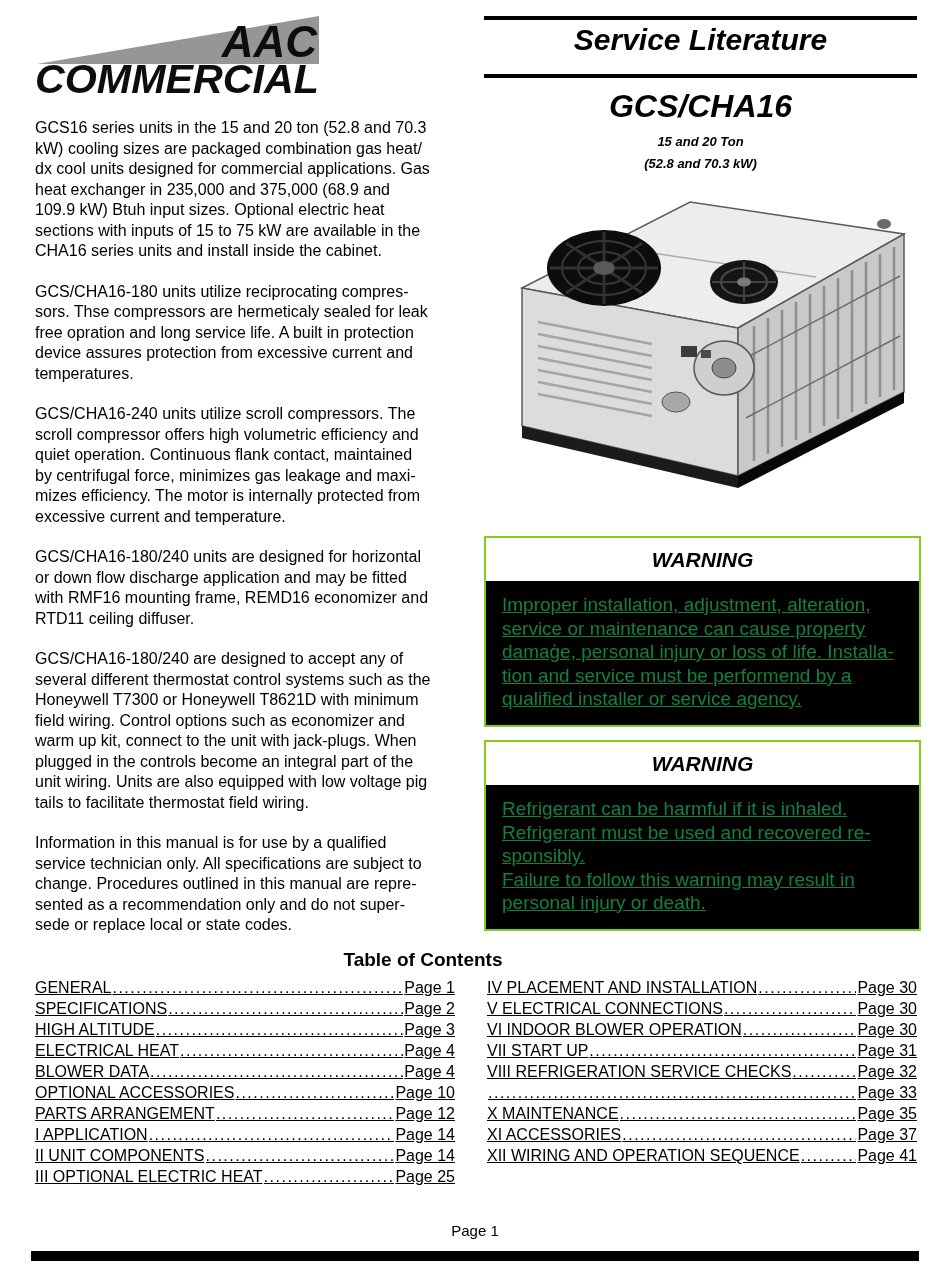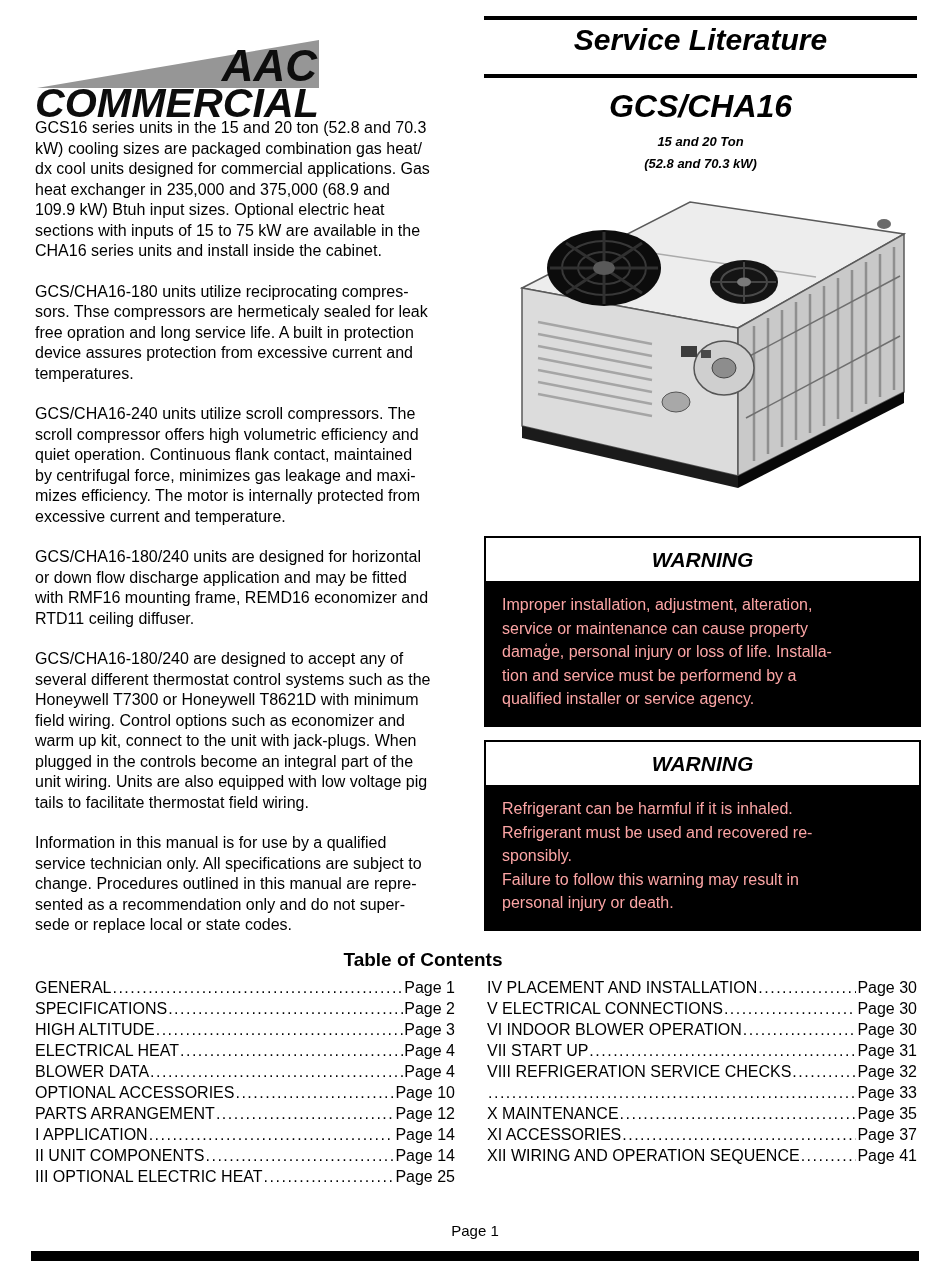--- a/index.html
+++ b/index.html
@@ -1,52 +1,52 @@
 <!DOCTYPE html>
 <html><head>
 <meta charset="utf-8">
 <style>
   html,body{margin:0;padding:0;}
   body{width:950px;height:1267px;background:#ffffff;font-family:"Liberation Sans",sans-serif;color:#000;overflow:hidden;}
   .page{position:relative;width:950px;height:1267px;background:#fff;overflow:hidden;}
 
   
-  .logo{position:absolute;left:33px;top:36px;width:292px;height:86px;}
+  .logo{position:absolute;left:33px;top:12px;width:292px;height:86px;}
   .logo svg{width:100%;height:100%;display:block;}
   .logo text{font-family:"Liberation Sans",sans-serif;}
 
   
   .header-right{position:absolute;left:484px;top:16px;width:433px;}
   .rule{height:4px;background:#000;}
   .doc-type{font-size:30px;font-weight:bold;font-style:italic;text-align:center;padding:3px 0 17px;}
   .model{font-size:32px;font-weight:bold;font-style:italic;text-align:center;margin-top:10px;}
   .subtitle{font-size:13px;font-weight:bold;font-style:italic;text-align:center;line-height:22px;}
   .subtitle.first{margin-top:6px;}
 
   
   .left-col{position:absolute;left:35px;top:118px;width:448px;font-size:16px;line-height:20.5px;}
   .left-col p{white-space:pre-line;margin:0 0 20px 0;}
 
   
   .product{position:absolute;left:486px;top:156px;width:432px;height:372px;}
   .product svg{width:100%;height:100%;display:block;}
 
   
-  .warning{position:absolute;left:484px;width:433px;border:2px solid #000000;background:#fff;}
+  .warning{position:absolute;left:484px;width:433px;border:2px solid #84cc16;background:#fff;}
   .warning-1{top:536px;}
   .warning-2{top:740px;}
   .warning-title{font-size:21px;font-weight:bold;font-style:italic;text-align:center;padding:10px 0 9px;background:#fff;}
-  .warning-body{background:#000;color:#fca5a5;font-size:16px;line-height:23.5px;padding:12px 14px 14px 16px;white-space:pre-line;}
+  .warning-body{background:#000;color:#15803d;font-size:19px;line-height:23.5px;padding:12px 14px 14px 16px;white-space:pre-line;text-decoration:underline;}
 
   
   .toc-title{position:absolute;left:0;top:949px;width:846px;text-align:center;font-size:19px;font-weight:bold;}
   .toc-col{position:absolute;top:977px;font-size:16px;}
   .toc-left{left:35px;width:420px;}
   .toc-right{left:487px;width:430px;}
-  .toc-row{display:flex;align-items:center;line-height:21px;height:21px;}
+  .toc-row{display:flex;align-items:center;line-height:21px;height:21px;text-decoration:underline;}
   .toc-label{white-space:nowrap;}
   .toc-dots{flex:1 1 auto;min-width:0;overflow:hidden;white-space:nowrap;letter-spacing:1.5px;margin:0 1px;}
   .toc-page{white-space:nowrap;}
 
   
   .footer-page{position:absolute;left:0;top:1222px;width:950px;text-align:center;font-size:15px;}
   .footer-bar{position:absolute;left:31px;top:1251px;width:888px;height:10px;background:#000;}
 </style>
 </head>
 <body>

